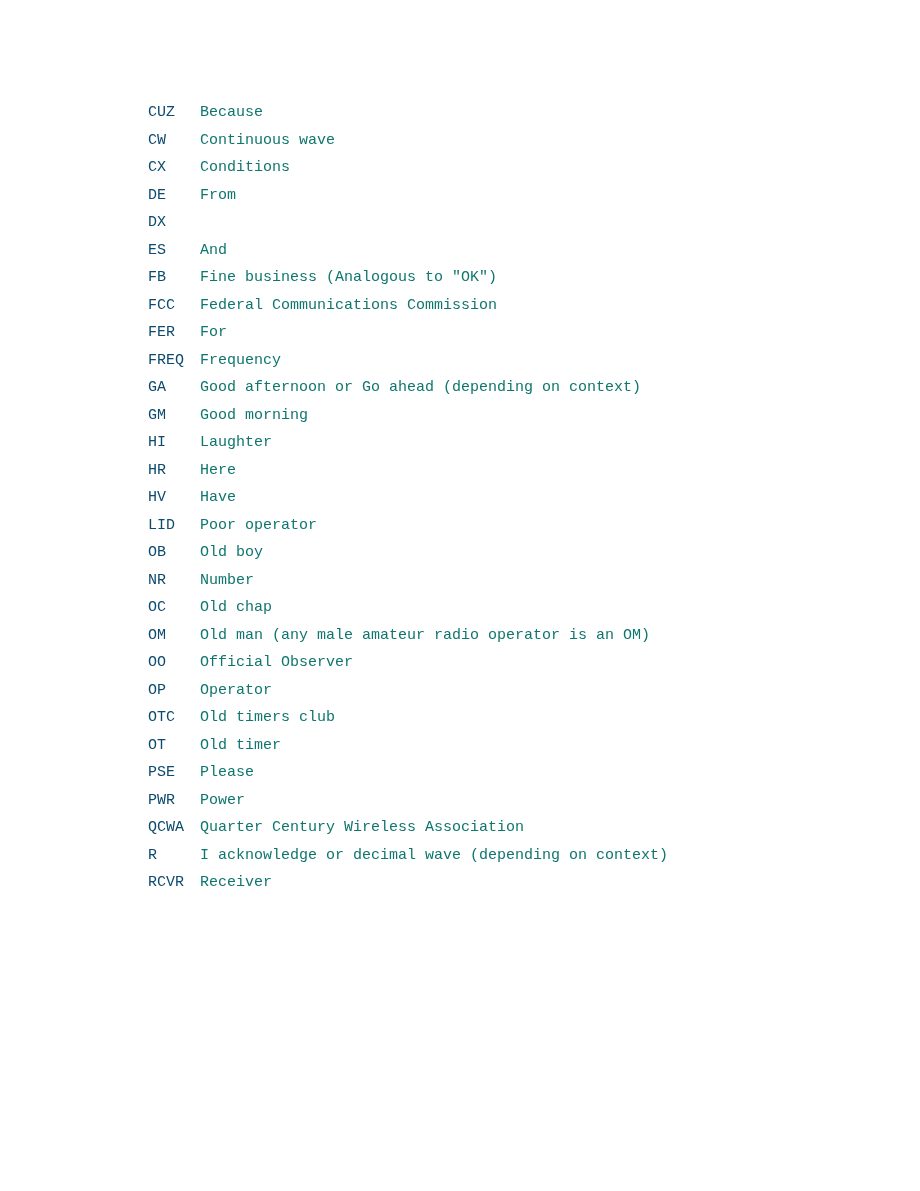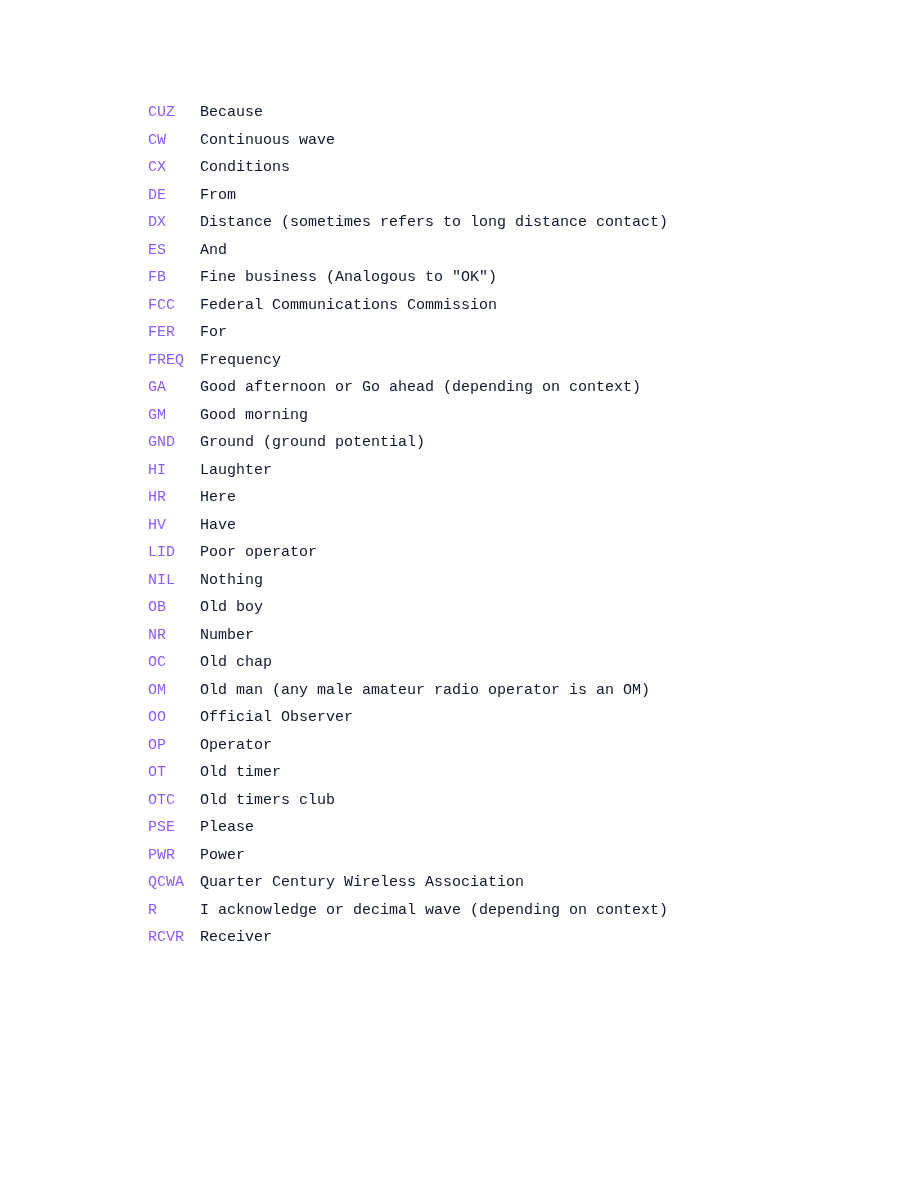--- a/index.html
+++ b/index.html
@@ -22,25 +22,25 @@
     }
     .entry {
       display: flex;
       flex-direction: row;
       margin-bottom: 2px;
       line-height: 1.7;
     }
     .abbr {
       min-width: 52px;
       font-weight: normal;
-      color: #8b5cf6;
+      color: #0c4a6e;
       flex-shrink: 0;
     }
     .definition {
-      color: #0f172a;
+      color: #0f766e;
     }
   </style>
 </head>
 <body>
 
 <div class="glossary">
 <div class="entry">
       <span class="abbr">CUZ</span>
       <span class="definition">Because</span>
     </div>
@@ -51,21 +51,20 @@
     <div class="entry">
       <span class="abbr">CX</span>
       <span class="definition">Conditions</span>
     </div>
     <div class="entry">
       <span class="abbr">DE</span>
       <span class="definition">From</span>
     </div>
     <div class="entry">
       <span class="abbr">DX</span>
-      <span class="definition">Distance (sometimes refers to long distance contact)</span>
     </div>
     <div class="entry">
       <span class="abbr">ES</span>
       <span class="definition">And</span>
     </div>
     <div class="entry">
       <span class="abbr">FB</span>
       <span class="definition">Fine business (Analogous to "OK")</span>
     </div>
     <div class="entry">
@@ -82,42 +81,34 @@
     </div>
     <div class="entry">
       <span class="abbr">GA</span>
       <span class="definition">Good afternoon or Go ahead (depending on context)</span>
     </div>
     <div class="entry">
       <span class="abbr">GM</span>
       <span class="definition">Good morning</span>
     </div>
     <div class="entry">
-      <span class="abbr">GND</span>
-      <span class="definition">Ground (ground potential)</span>
-    </div>
-    <div class="entry">
       <span class="abbr">HI</span>
       <span class="definition">Laughter</span>
     </div>
     <div class="entry">
       <span class="abbr">HR</span>
       <span class="definition">Here</span>
     </div>
     <div class="entry">
       <span class="abbr">HV</span>
       <span class="definition">Have</span>
     </div>
     <div class="entry">
       <span class="abbr">LID</span>
       <span class="definition">Poor operator</span>
-    </div>
-    <div class="entry">
-      <span class="abbr">NIL</span>
-      <span class="definition">Nothing</span>
     </div>
     <div class="entry">
       <span class="abbr">OB</span>
       <span class="definition">Old boy</span>
     </div>
     <div class="entry">
       <span class="abbr">NR</span>
       <span class="definition">Number</span>
     </div>
     <div class="entry">
@@ -130,26 +121,26 @@
     </div>
     <div class="entry">
       <span class="abbr">OO</span>
       <span class="definition">Official Observer</span>
     </div>
     <div class="entry">
       <span class="abbr">OP</span>
       <span class="definition">Operator</span>
     </div>
     <div class="entry">
+      <span class="abbr">OTC</span>
+      <span class="definition">Old timers club</span>
+    </div>
+    <div class="entry">
       <span class="abbr">OT</span>
       <span class="definition">Old timer</span>
-    </div>
-    <div class="entry">
-      <span class="abbr">OTC</span>
-      <span class="definition">Old timers club</span>
     </div>
     <div class="entry">
       <span class="abbr">PSE</span>
       <span class="definition">Please</span>
     </div>
     <div class="entry">
       <span class="abbr">PWR</span>
       <span class="definition">Power</span>
     </div>
     <div class="entry">

